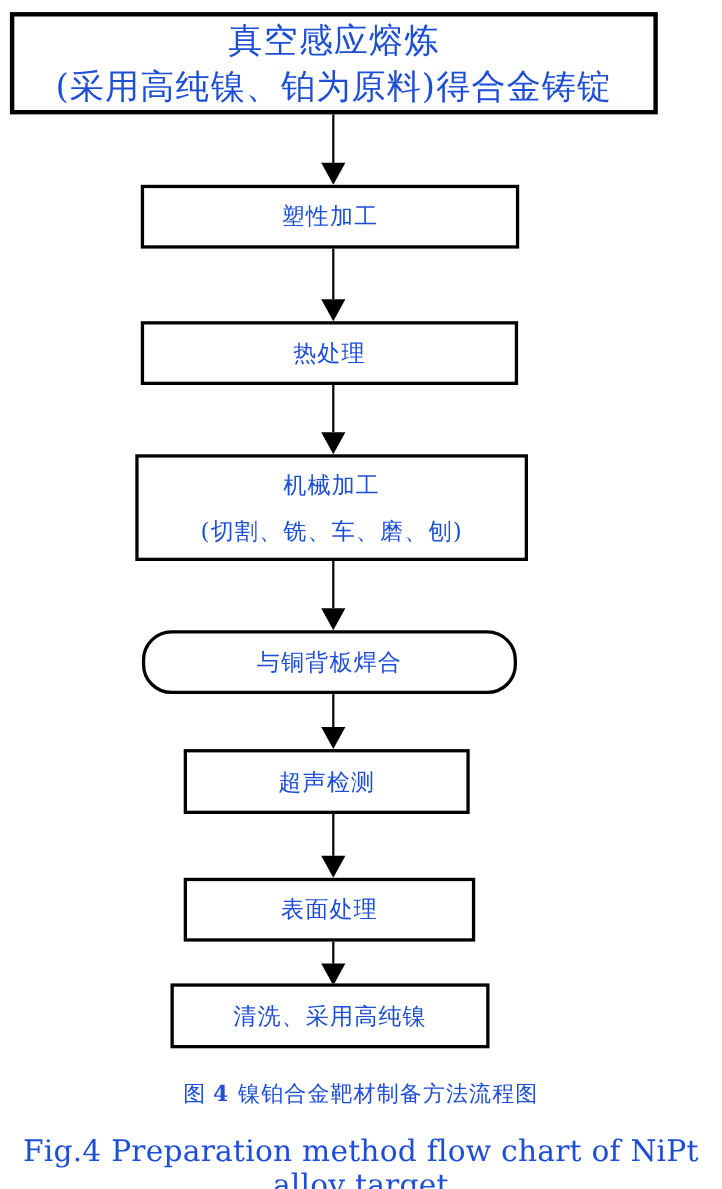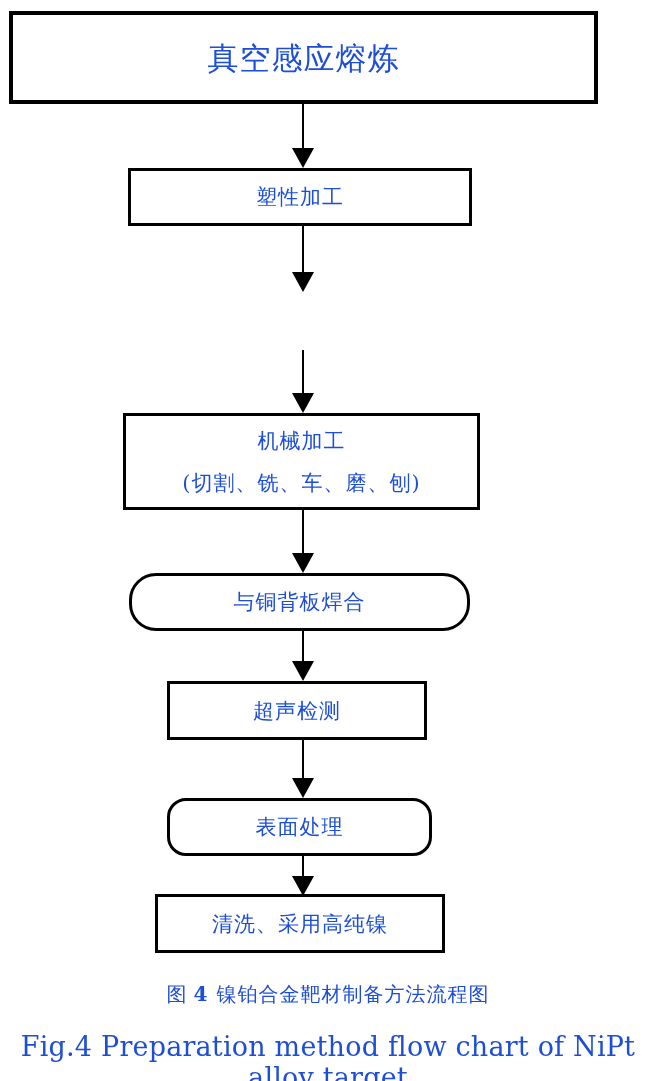--- a/index.html
+++ b/index.html
@@ -25,21 +25,21 @@
     line-height:40px;
     letter-spacing:1px;
     white-space:nowrap;
   }
   .b1{left:9px;top:11px;width:589px;height:93px;border-width:4px;font-size:31px;line-height:42px;}
   .b2{left:128px;top:168px;width:344px;height:58px;}
   .b3{left:128px;top:292px;width:343px;height:58px;}
   .b4{left:123px;top:413px;width:357px;height:97px;line-height:42px;}
   .b5{left:129px;top:573px;width:341px;height:58px;border-radius:27px;}
   .b6{left:167px;top:681px;width:260px;height:59px;}
-  .b7{left:167px;top:798px;width:265px;height:58px;border-radius:19px;}
+  .b7{left:167px;top:798px;width:265px;height:58px;}
   .b8{left:155px;top:894px;width:290px;height:59px;}
 
   .arrow{
     position:absolute;
     left:292px;
     width:22px;
     display:flex;
     flex-direction:column;
     align-items:center;
   }
@@ -74,36 +74,40 @@
     letter-spacing:0.2px;
   }
 </style>
 </head>
 <body>
 
 <div id="figure">
 
   <div class="box b1">
     <span>真空感应熔炼</span>
+    <span>(采用高纯镍、铂为原料)得合金铸锭</span>
   </div>
 
   <div class="arrow a1">
       <i class="shaft"></i>
       <i class="head"></i>
     </div>
 
   <div class="box b2">
     <span>塑性加工</span>
   </div>
 
   <div class="arrow a2">
       <i class="shaft"></i>
       <i class="head"></i>
     </div>
 
+  <div class="box b3">
+    <span>热处理</span>
+  </div>
 
   <div class="arrow a3">
       <i class="shaft"></i>
       <i class="head"></i>
     </div>
 
   <div class="box b4">
     <span>机械加工</span>
     <span>(切割、铣、车、磨、刨)</span>
   </div>

